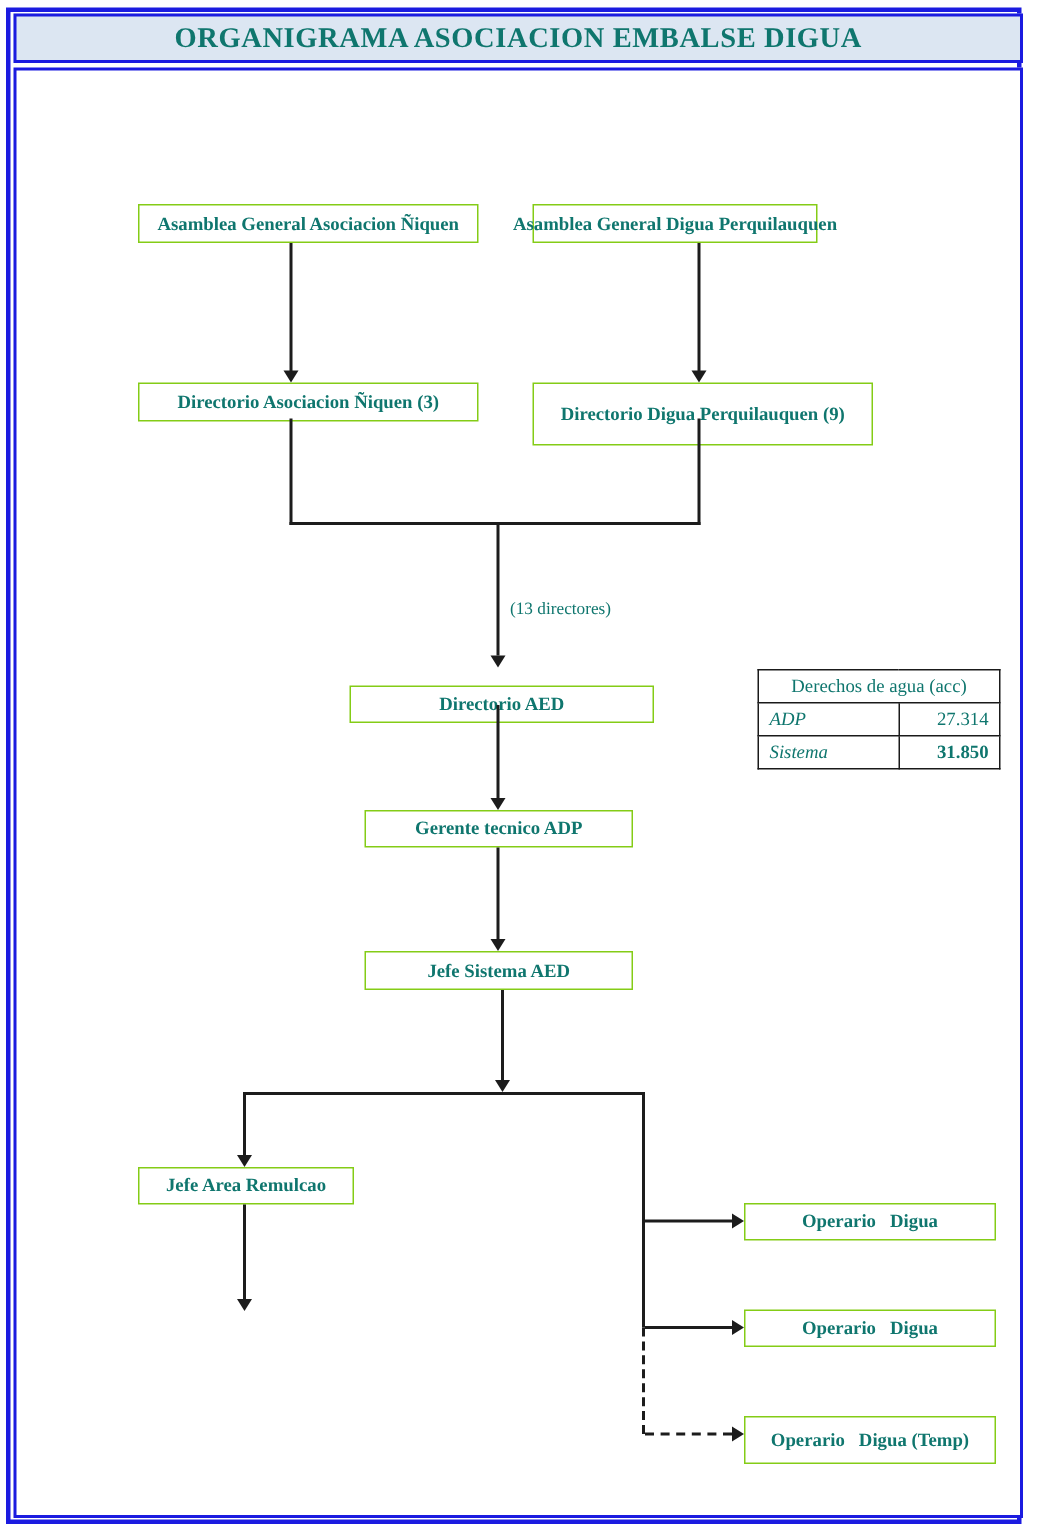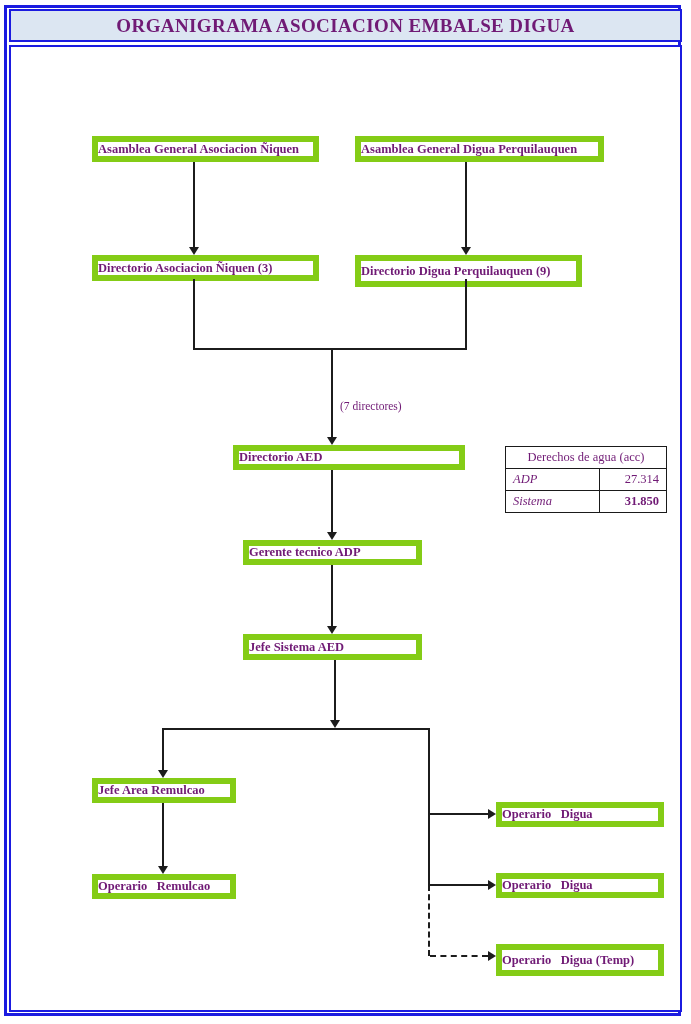--- a/index.html
+++ b/index.html
@@ -1,43 +1,43 @@
 <!DOCTYPE html>
 <html><head>
 <meta charset="utf-8">
 <style>
   html,body{margin:0;padding:0;background:#ffffff;}
   #screen{
     position:relative;width:691px;height:1024px;background:#ffffff;overflow:hidden;
-    font-family:"Liberation Serif","DejaVu Serif",serif;color:#701a75;
+    font-family:"Liberation Serif","DejaVu Serif",serif;color:#0f766e;
   }
   
   .frame{position:absolute;left:4px;top:5px;width:677px;height:1011px;border:3px solid #1b1be0;box-sizing:border-box;}
   .titlebar{
     position:absolute;left:9px;top:9px;width:673px;height:33px;box-sizing:border-box;
     border:2px solid #1b1be0;background:#dce6f2;
     display:flex;align-items:center;justify-content:center;
   }
   .titlebar span{font-size:19px;font-weight:bold;letter-spacing:.4px;white-space:pre;}
   .content{
     position:absolute;left:9px;top:45px;width:673px;height:967px;box-sizing:border-box;
     border:2px solid #1b1be0;background:#ffffff;
   }
 
   
   .node{
-    position:absolute;box-sizing:border-box;border:6px solid #84cc16;background:#ffffff;
-    display:flex;align-items:center;
+    position:absolute;box-sizing:border-box;border:1px solid #84cc16;background:#ffffff;
+    display:flex;align-items:center;justify-content:center;
     font-size:12.5px;font-weight:bold;white-space:pre;line-height:1;
   }
   #n-asamblea-niquen   {left:92px; top:136px;width:227px;height:26px;}
-  #n-asamblea-digua    {left:355px;top:136px;width:249px;height:26px;}
+  #n-asamblea-digua    {left:355px;top:136px;width:190px;height:26px;}
   #n-directorio-niquen {left:92px; top:255px;width:227px;height:26px;}
-  #n-directorio-digua  {left:355px;top:255px;width:227px;height:32px;}
-  #n-directorio-aed    {left:233px;top:445px;width:232px;height:25px;font-family:Liberation Serif, serif;}
+  #n-directorio-digua  {left:355px;top:255px;width:227px;height:42px;}
+  #n-directorio-aed    {left:233px;top:457px;width:203px;height:25px;font-family:Liberation Serif, serif;}
   #n-gerente           {left:243px;top:540px;width:179px;height:25px;}
   #n-jefe-tecnico      {left:243px;top:634px;width:179px;height:26px;}
   #n-jefe-remulcao     {left:92px; top:778px;width:144px;height:25px;}
   #n-operario-remulcao {left:92px; top:874px;width:144px;height:25px;}
   #n-operario-digua-1  {left:496px;top:802px;width:168px;height:25px;}
   #n-operario-digua-2  {left:496px;top:873px;width:168px;height:25px;}
   #n-operario-temp     {left:496px;top:944px;width:168px;height:32px;}
 
   
   .vline{position:absolute;width:2px;background:#1c1c1c;}
@@ -70,26 +70,25 @@
   <div class="content"></div>
 
   <div class="node" id="n-asamblea-niquen"><span>Asamblea General Asociacion Ñiquen</span></div>
   <div class="node" id="n-asamblea-digua"><span>Asamblea General Digua Perquilauquen</span></div>
   <div class="node" id="n-directorio-niquen"><span>Directorio Asociacion Ñiquen (3)</span></div>
   <div class="node" id="n-directorio-digua"><span>Directorio Digua Perquilauquen (9)</span></div>
   <div class="node" id="n-directorio-aed"><span>Directorio AED</span></div>
   <div class="node" id="n-gerente"><span>Gerente tecnico ADP</span></div>
   <div class="node" id="n-jefe-tecnico"><span>Jefe Sistema AED</span></div>
   <div class="node" id="n-jefe-remulcao"><span>Jefe Area Remulcao</span></div>
-  <div class="node" id="n-operario-remulcao"><span>Operario   Remulcao</span></div>
   <div class="node" id="n-operario-digua-1"><span>Operario   Digua</span></div>
   <div class="node" id="n-operario-digua-2"><span>Operario   Digua</span></div>
   <div class="node" id="n-operario-temp"><span>Operario   Digua (Temp)</span></div>
 
-  <div class="note">(7 directores)</div>
+  <div class="note">(13 directores)</div>
 
   <div class="vline" style="left:193px;top:162px;height:86px;"></div>
   <div class="arr-d" style="left:189px;top:247px;"></div>
   <div class="vline" style="left:465px;top:162px;height:86px;"></div>
   <div class="arr-d" style="left:461px;top:247px;"></div>
 
   <div class="vline" style="left:193px;top:279px;height:71px;"></div>
   <div class="vline" style="left:465px;top:279px;height:71px;"></div>
   <div class="hline" style="left:193px;top:348px;width:274px;"></div>
 

